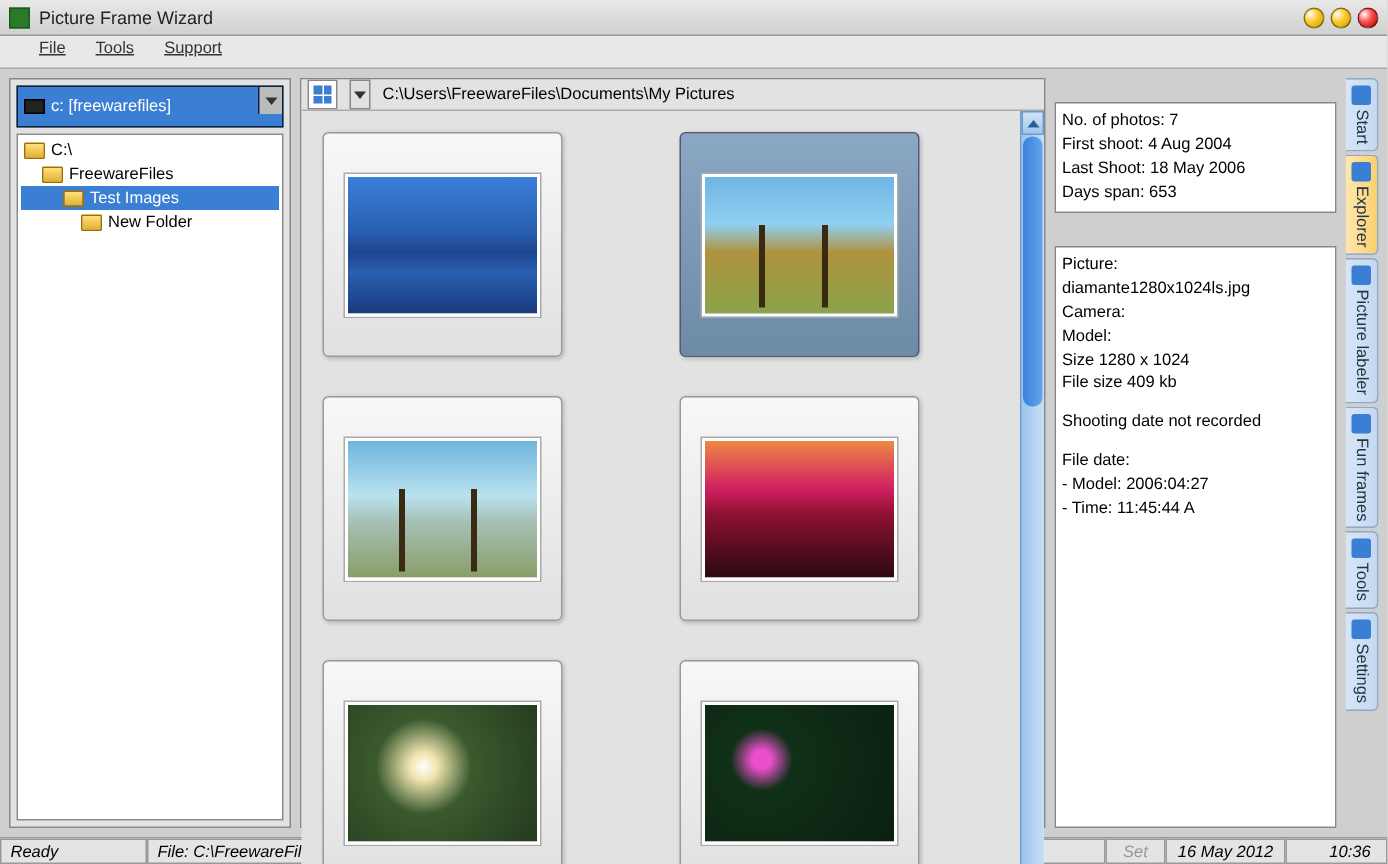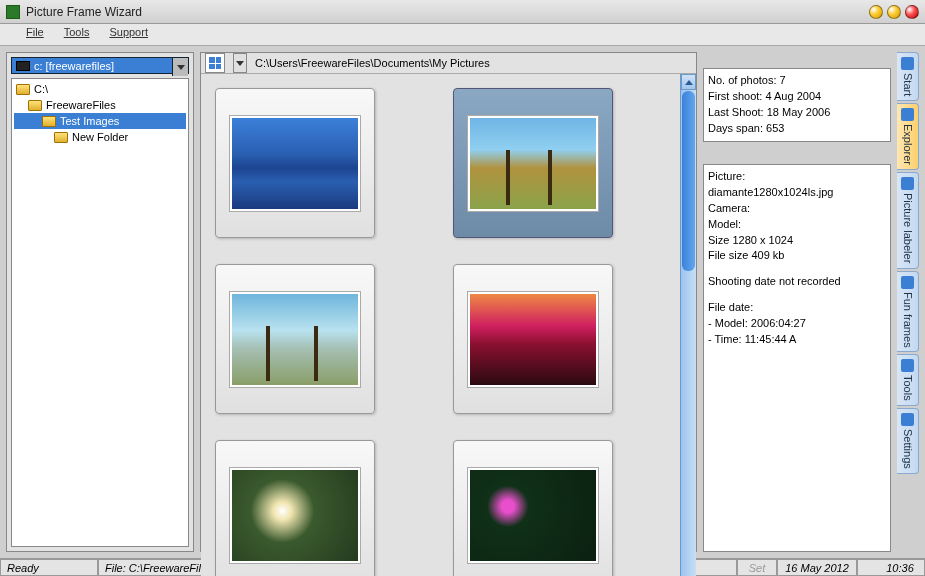--- a/index.html
+++ b/index.html
@@ -16,21 +16,21 @@
 
 
 .menubar { height:22px; background:#e8e8e8; display:flex; padding:0 18px; gap:4px; border-bottom:1px solid #aaa;}
 .menu-item { padding:2px 8px; cursor:default; text-decoration:underline; color:#333; }
 
 
 .main-wrap { height: calc(576px - 24px - 22px - 18px); display:flex; gap:6px; padding:6px; background:#cfcfcf; }
 
 
 .left-panel { width:188px; background:#e2e2e2; border:1px solid #888; display:flex; flex-direction:column; padding:4px; }
-.drive-combo { height:17px; background:#3a7fd4; color:#fff; border:1px solid #123; display:flex; align-items:center; padding:0 4px; font-size:11px; position:relative;}
+.drive-combo { height:28px; background:#3a7fd4; color:#fff; border:1px solid #123; display:flex; align-items:center; padding:0 4px; font-size:11px; position:relative;}
 .drive-icon { width:14px; height:10px; background:#222; margin-right:4px; border:1px solid #000;}
 .drive-drop { width:16px; height:18px; position:absolute; right:0; top:0; background:#bbb; border-left:1px solid #123; display:flex; align-items:center; justify-content:center;}
 .chevron-down { width:0; height:0; border-left:4px solid transparent; border-right:4px solid transparent; border-top:5px solid #333;}
 .tree { flex:1; background:#fff; border:1px solid #888; margin-top:4px; padding:2px; overflow:auto;}
 .tree-row { display:flex; align-items:center; height:16px; padding:0 2px; gap:2px; white-space:nowrap;}
 .tree-row.selected { background:#3a7fd4; color:#fff;}
 .indent1{padding-left:14px;} .indent2{padding-left:28px;} .indent3{padding-left:40px;}
 .folder-icon { width:14px; height:11px; background:linear-gradient(#ffe27a,#e0b030); border:1px solid #a07000; border-radius:1px; margin-right:2px; position:relative;}
 .subdir-row { display:flex; align-items:center; height:22px; padding:2px; margin-top:4px; gap:4px;}
 .checkbox { width:14px; height:14px; border:1px solid #666; background:#f0f0f0; }

